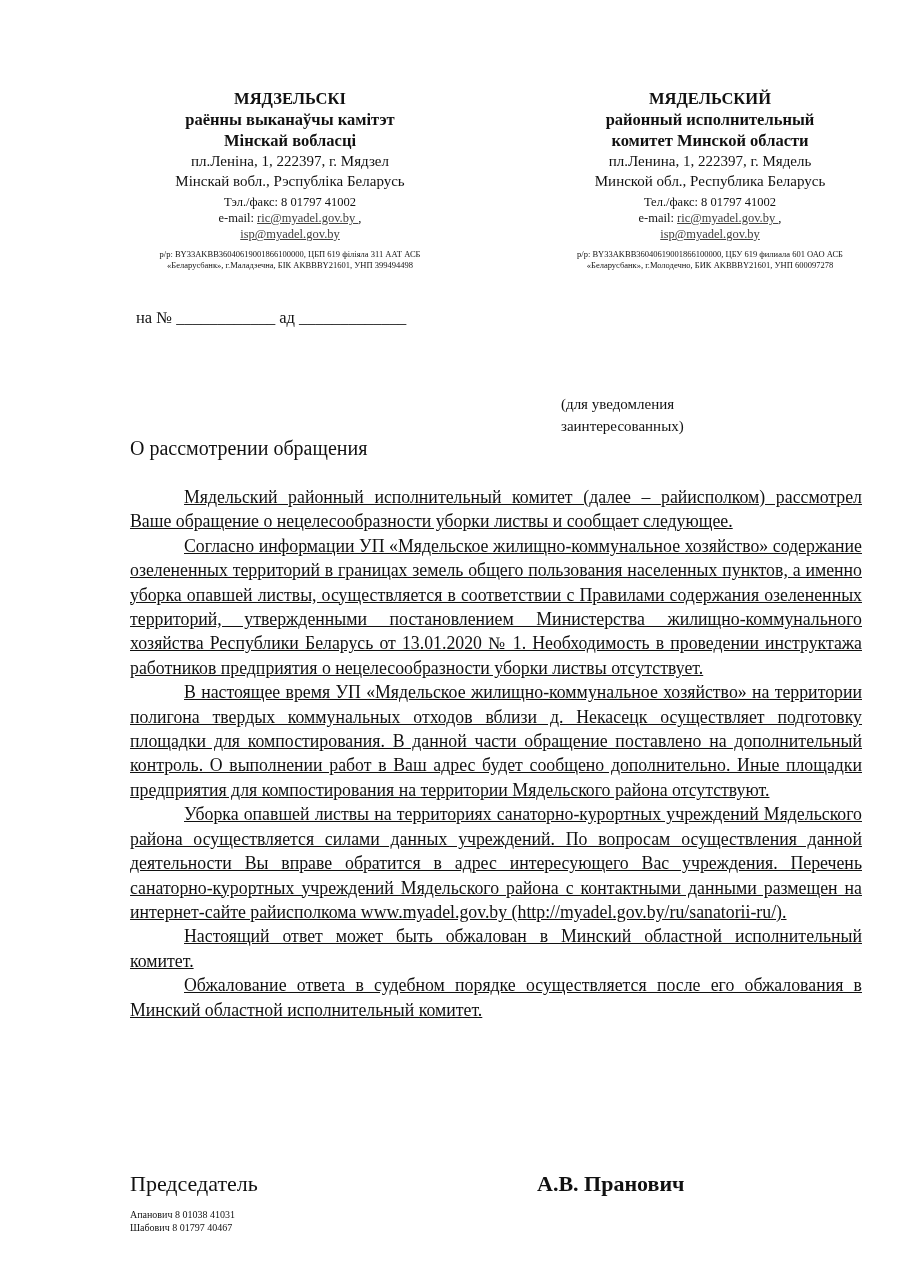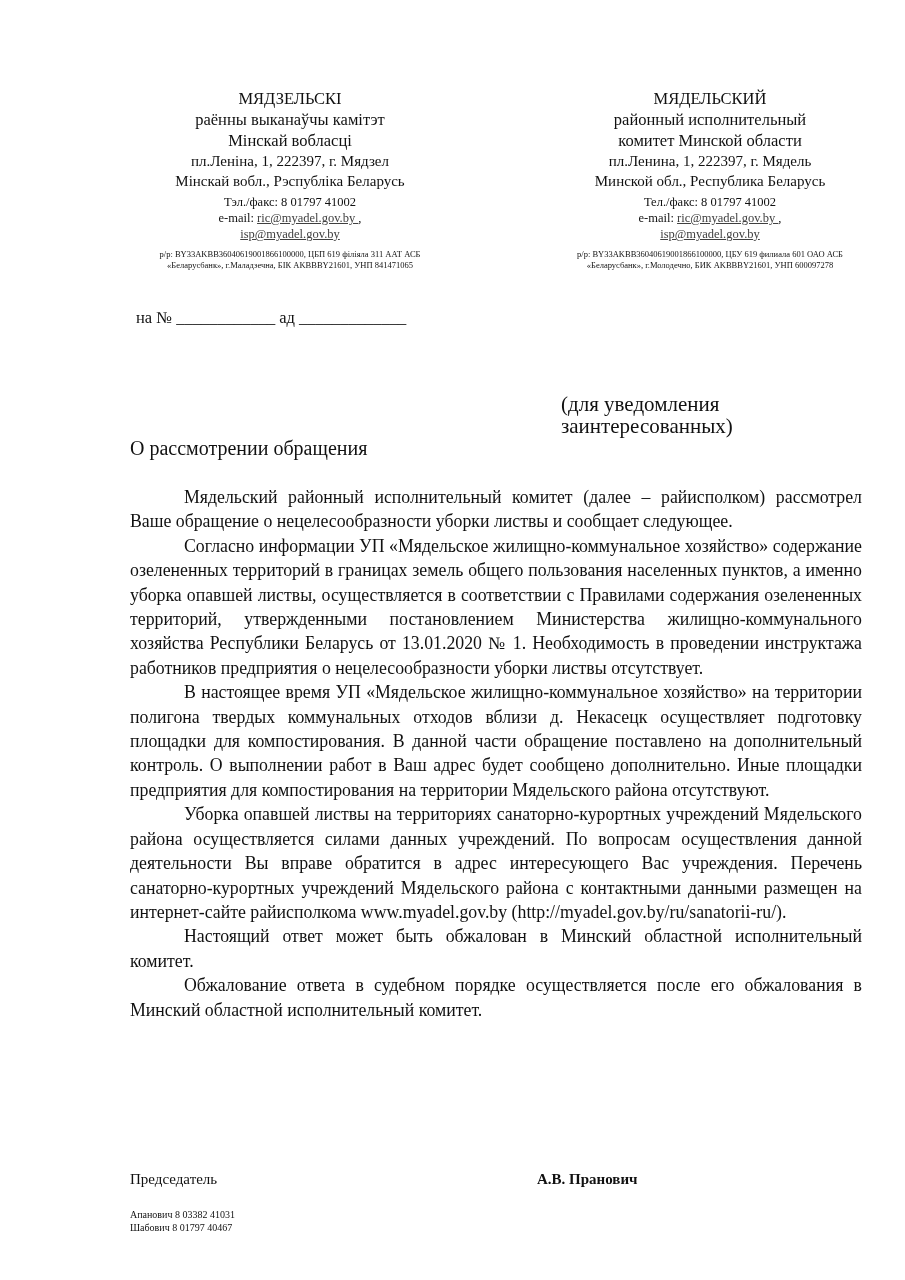--- a/index.html
+++ b/index.html
@@ -6,43 +6,43 @@
     body {
       width: 905px; height: 1280px; position: relative; overflow: hidden;
       font-family: "Liberation Serif", "DejaVu Serif", serif; color: #111;
     }
     .hdr {
       position: absolute; top: 88px; text-align: center;
       line-height: 20px;
     }
     .hdr.left { left: 140px; width: 300px; }
     .hdr.right { left: 560px; width: 300px; }
-    .hdr .org { font-weight: normal; font-size: 16.5px; line-height: 21px; }
+    .hdr .org { font-weight: bold; font-size: 16.5px; line-height: 21px; }
     .hdr .addr { font-size: 15px; line-height: 20px; }
     .hdr .contact { font-size: 12.5px; line-height: 16px; margin-top: 3px; }
     .hdr .bank { font-size: 8.5px; line-height: 11px; margin-top: 7px; white-space: nowrap; }
     .hdr.left .bank { margin-left: -40px; margin-right: -40px; }
     .hdr.right .bank { margin-left: -20px; margin-right: -20px; }
     a.mail { color: #404040; text-decoration: underline; }
     .ref {
       position: absolute; left: 136px; top: 308px; font-size: 16.5px;
     }
     .recipient {
-      position: absolute; left: 561px; top: 393px; font-size: 21px; line-height: 22px;
+      position: absolute; left: 561px; top: 393px; font-size: 15px; line-height: 22px;
     }
     .subject {
       position: absolute; left: 130px; top: 437px; font-size: 20px; text-align: center;
     }
     .body {
       position: absolute; left: 130px; top: 485px; width: 732px;
       font-size: 17.8px; line-height: 24.4px; text-align: justify;
     }
-    .body p { margin: 0; text-indent: 54px; }
+    .body p { margin: 0; text-indent: 54px; text-decoration: underline; }
     .sign {
-      position: absolute; top: 1171px; font-size: 15px;
+      position: absolute; top: 1171px; font-size: 22px;
     }
     .sign.title { left: 130px; }
     .sign.name { left: 537px; font-weight: bold; }
     .executors {
       position: absolute; left: 130px; top: 1208px; font-size: 10px; line-height: 13px;
     }
   </style>
 </head>
 <body>
 
@@ -53,21 +53,21 @@
   <div class="addr">пл.Леніна, 1, 222397, г. Мядзел</div>
   <div class="addr">Мінскай вобл., Рэспубліка Беларусь</div>
   <div class="contact">Тэл./факс: 8 01797 41002</div>
   <div class="contact" style="margin-top:0">
     <span>e-mail: </span><a class="mail">ric@myadel.gov.by </a><span>,</span>
   </div>
   <div class="contact" style="margin-top:0">
     <a class="mail">isp@myadel.gov.by</a>
   </div>
   <div class="bank">р/р: BY33AKBB36040619001866100000, ЦБП 619 філіяла 311 ААТ АСБ</div>
-  <div class="bank" style="margin-top:0">«Беларусбанк», г.Маладзечна, БІК AKBBBY21601, УНП 841471065</div>
+  <div class="bank" style="margin-top:0">«Беларусбанк», г.Маладзечна, БІК AKBBBY21601, УНП 399494498</div>
 </div>
 
 <div class="hdr right">
   <div class="org">МЯДЕЛЬСКИЙ</div>
   <div class="org">районный исполнительный</div>
   <div class="org">комитет Минской области</div>
   <div class="addr">пл.Ленина, 1, 222397, г. Мядель</div>
   <div class="addr">Минской обл., Республика Беларусь</div>
   <div class="contact">Тел./факс: 8 01797 41002</div>
   <div class="contact" style="margin-top:0">
@@ -95,15 +95,15 @@
   <p>В настоящее время УП «Мядельское жилищно-коммунальное хозяйство» на территории полигона твердых коммунальных отходов вблизи д. Некасецк осуществляет подготовку площадки для компостирования. В данной части обращение поставлено на дополнительный контроль. О выполнении работ в Ваш адрес будет сообщено дополнительно. Иные площадки предприятия для компостирования на территории Мядельского района отсутствуют.</p>
   <p>Уборка опавшей листвы на территориях санаторно-курортных учреждений Мядельского района осуществляется силами данных учреждений. По вопросам осуществления данной деятельности Вы вправе обратится в адрес интересующего Вас учреждения. Перечень санаторно-курортных учреждений Мядельского района с контактными данными размещен на интернет-сайте райисполкома www.myadel.gov.by (http://myadel.gov.by/ru/sanatorii-ru/).</p>
   <p>Настоящий ответ может быть обжалован в Минский областной исполнительный комитет.</p>
   <p>Обжалование ответа в судебном порядке осуществляется после его обжалования в Минский областной исполнительный комитет.</p>
 </div>
 
 <div class="sign title">Председатель</div>
 <div class="sign name">А.В. Пранович</div>
 
 <div class="executors">
-  <div>Апанович 8 03382 41031</div>
+  <div>Апанович 8 01038 41031</div>
   <div>Шабович 8 01797 40467</div>
 </div>
 
 </body></html>

